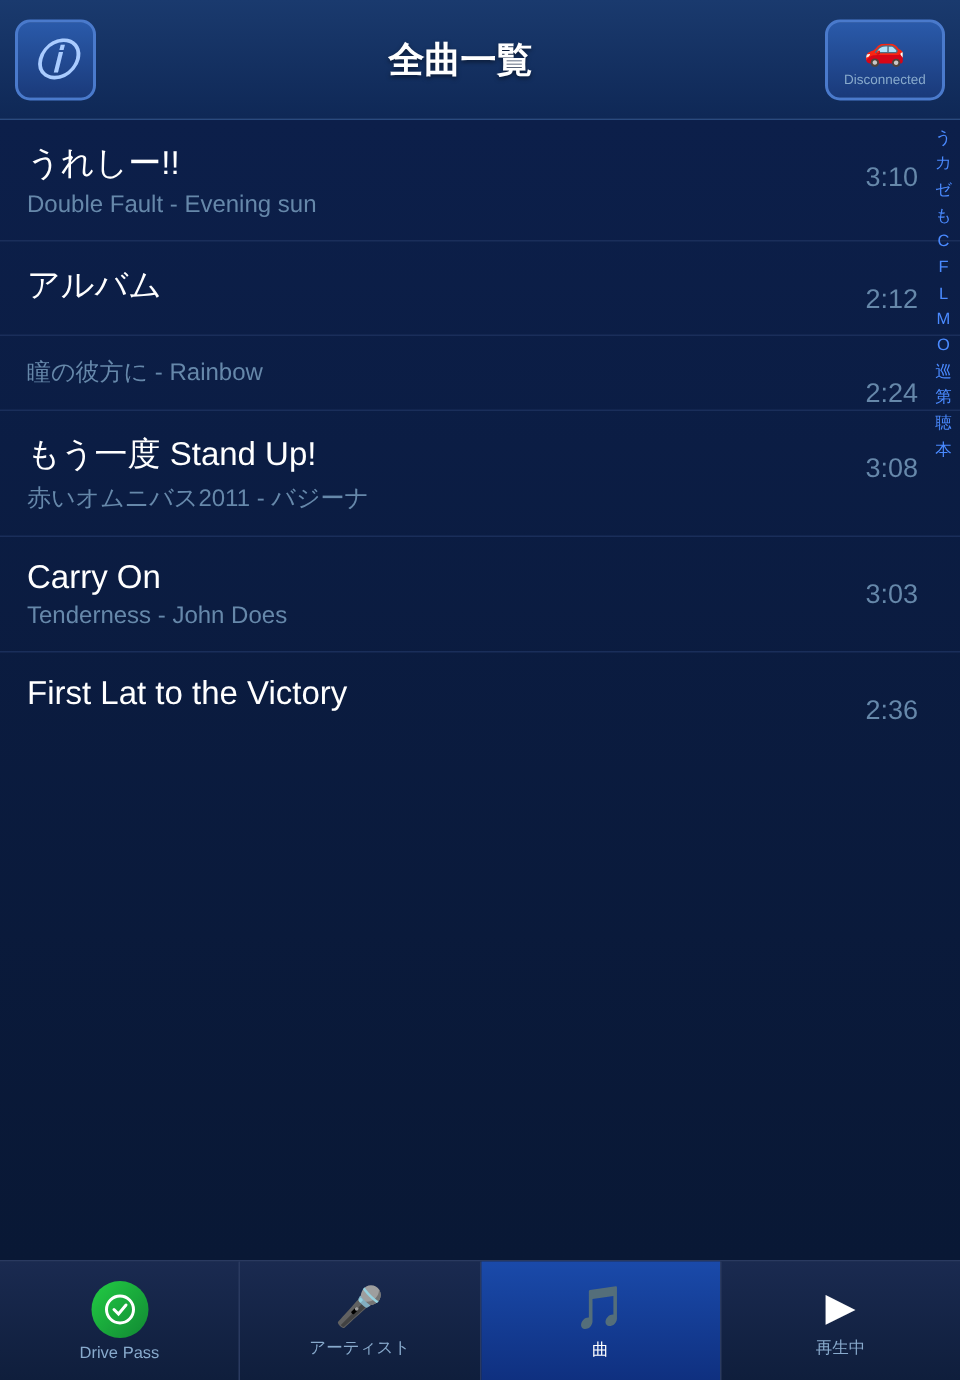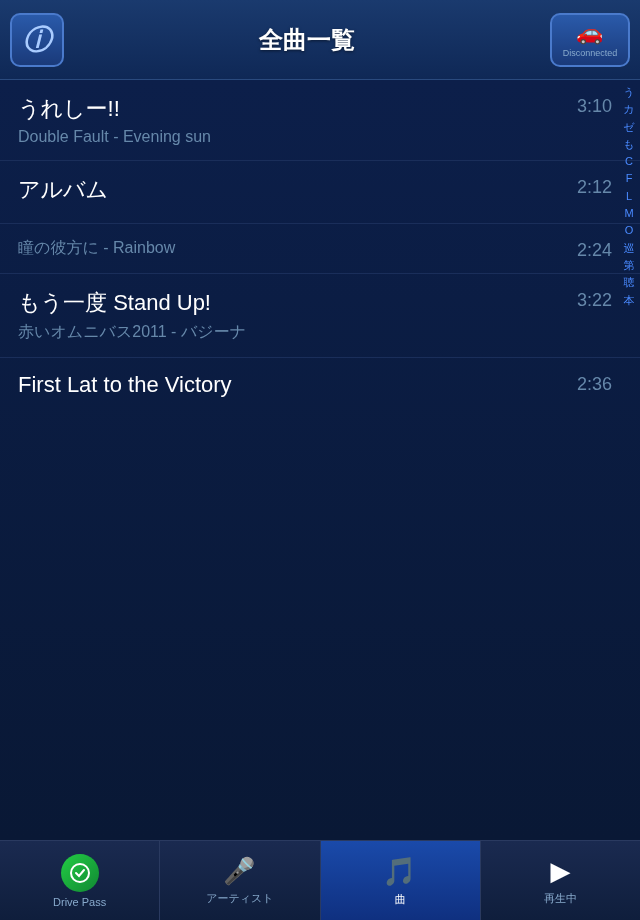--- a/index.html
+++ b/index.html
@@ -123,21 +123,21 @@
     }
 
     .song-subtitle {
       font-size: 16px;
       color: #6688aa;
     }
 
     .song-duration {
       position: absolute;
       right: 28px;
-      top: 16px;
+      top: 28px;
       font-size: 18px;
       color: #6688aa;
     }
 
     
     .tab-bar {
       position: absolute;
       bottom: 0;
       left: 0;
       width: 640px;
@@ -269,23 +269,28 @@
   </div>
 
   <div class="song-row">
     <div class="song-subtitle">瞳の彼方に - Rainbow</div>
     <span class="song-duration">2:24</span>
   </div>
 
   <div class="song-row">
     <div class="song-title">もう一度 Stand Up!</div>
     <div class="song-subtitle">赤いオムニバス2011 - バジーナ</div>
-    <span class="song-duration">3:22</span>
-  </div>
-
+    <span class="song-duration">3:08</span>
+  </div>
+
+  <div class="song-row">
+    <div class="song-title">Carry On</div>
+    <div class="song-subtitle">Tenderness - John Does</div>
+    <span class="song-duration">3:03</span>
+  </div>
 
   <div class="song-row" style="border-bottom: none;">
     <div class="song-title">First Lat to the Victory</div>
     <span class="song-duration">2:36</span>
   </div>
 
 </div>
 
 <div class="tab-bar">
 

